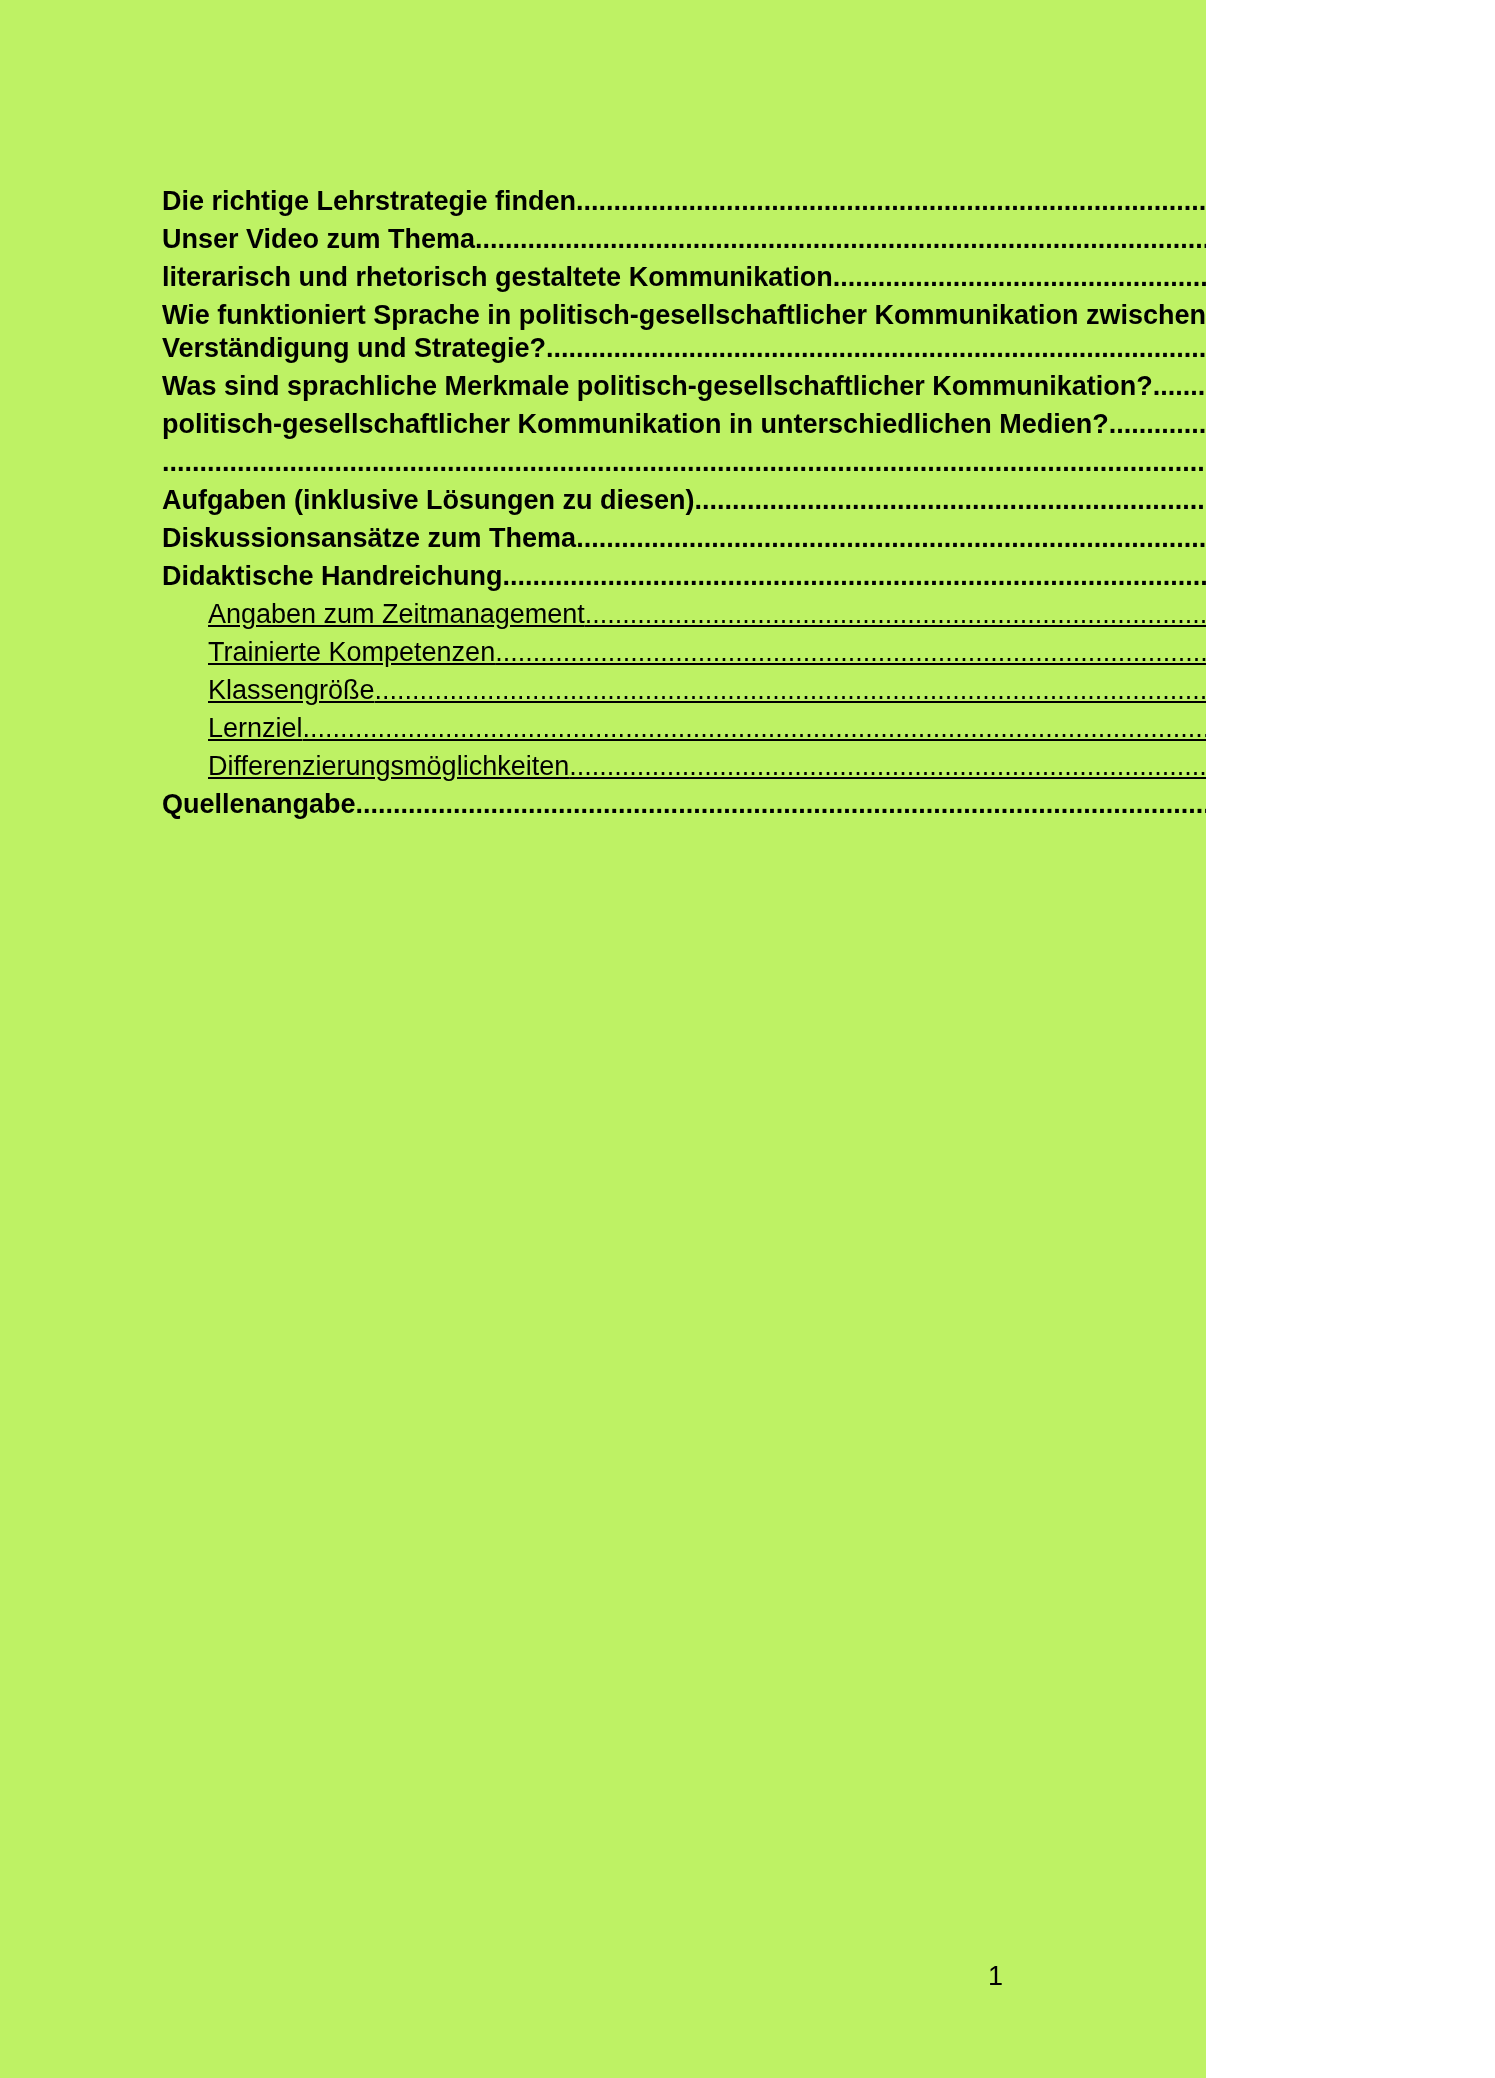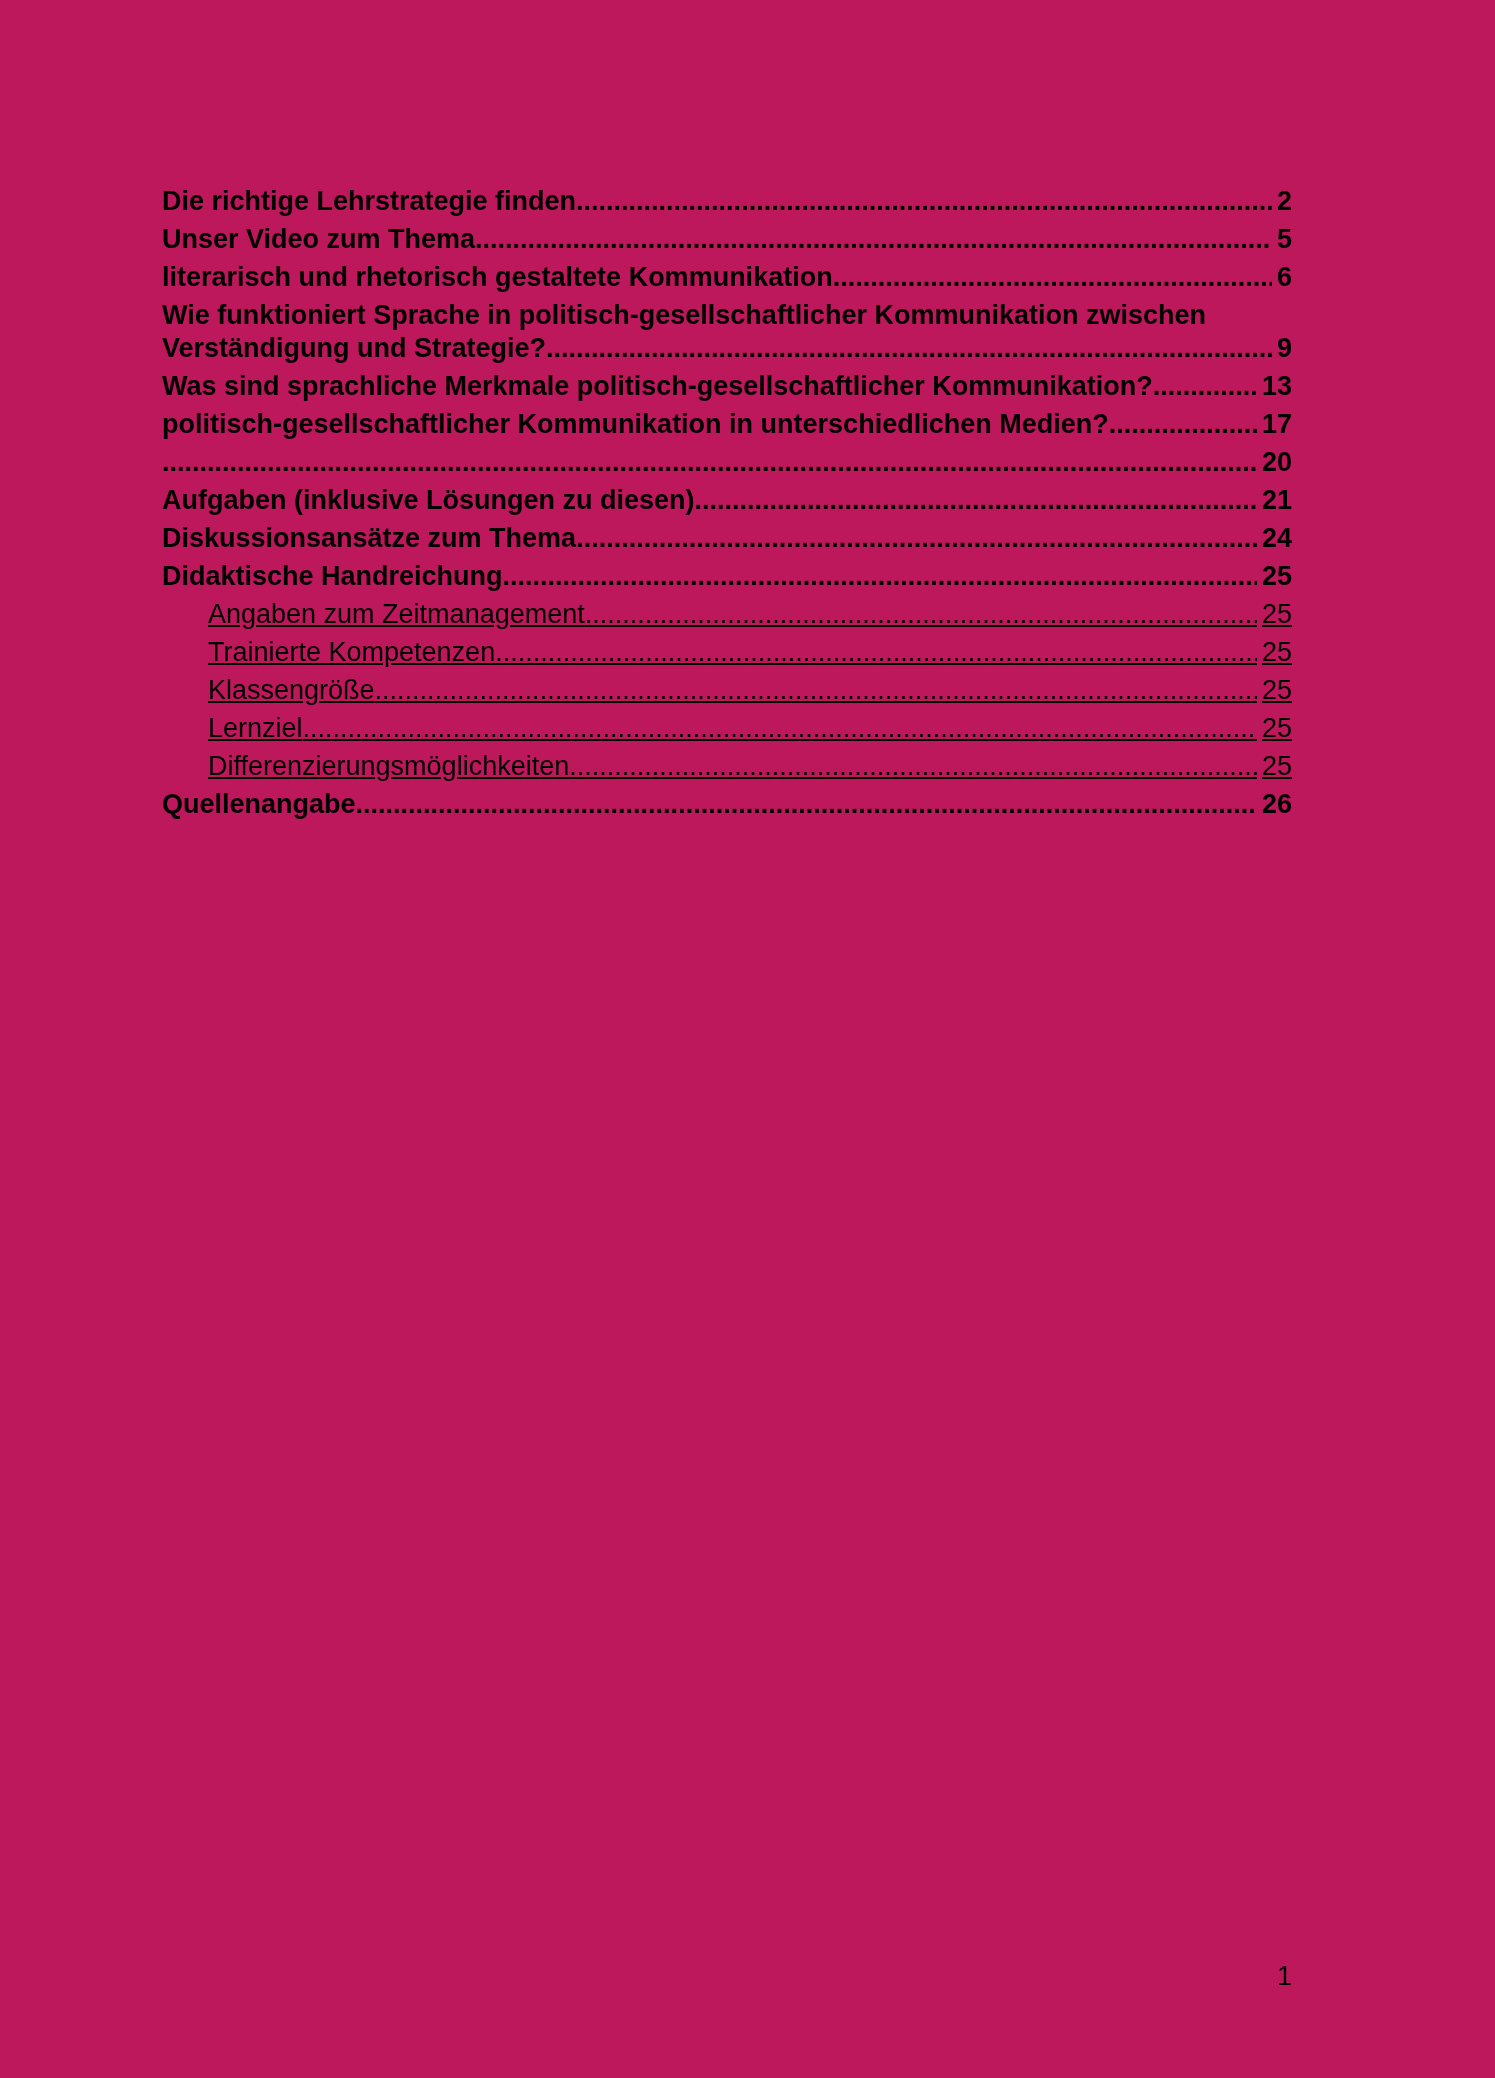--- a/index.html
+++ b/index.html
@@ -8,23 +8,23 @@
     background: #ffffff;
   }
   body {
     width: 1495px;
     height: 2078px;
     font-family: "Liberation Sans", "DejaVu Sans", sans-serif;
     color: #000000;
   }
   .page {
     position: relative;
-    width: 1495px;
+    width: 1206px;
     height: 2078px;
-    background: #be185d;
+    background: #bef264;
     overflow: hidden;
   }
   .toc {
     position: absolute;
     left: 162px;
     top: 185px;
     width: 1130px;
   }
   .toc-entry {
     font-size: 27px;

